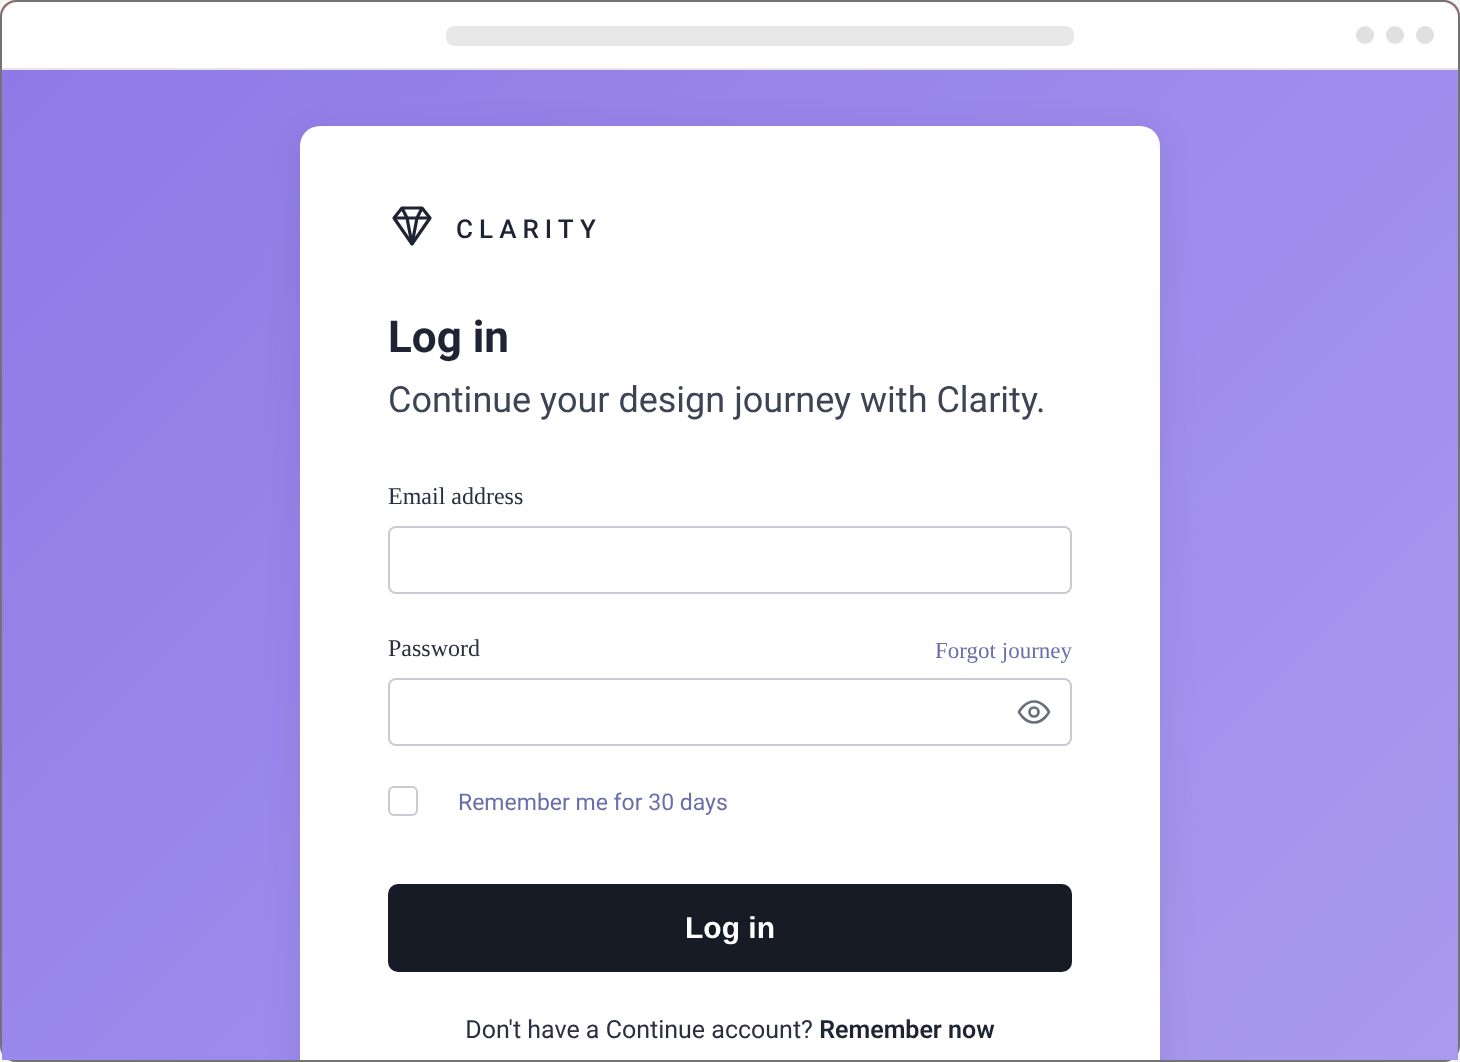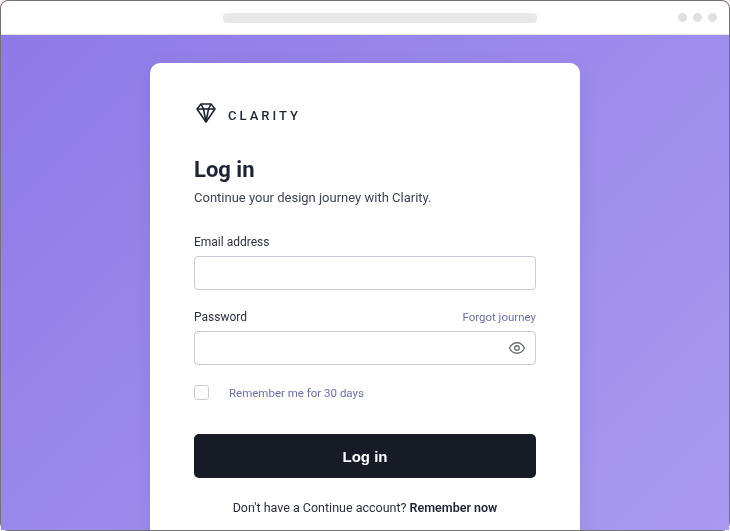--- a/index.html
+++ b/index.html
@@ -77,29 +77,30 @@
       font-weight: 500;
       color: #1e2433;
     }
     .page-title {
       font-size: 22px;
       font-weight: 700;
       color: #1e2433;
       margin-bottom: 8px;
     }
     .subtitle {
-      font-size: 13px;
+      font-size: 18px;
       color: #3d4455;
       margin-bottom: 30px;
     }
     .field-label-row {
       display: flex;
       justify-content: space-between;
-      align-items: center;
+      align-items: flex-end;
       margin-bottom: 7px;
+      font-family: Liberation Serif, serif;
     }
     .field-label {
       font-size: 12px;
       color: #2a3040;
     }
     .forgot-link {
       font-size: 11.5px;
       color: #6b6fa8;
       cursor: pointer;
     }

